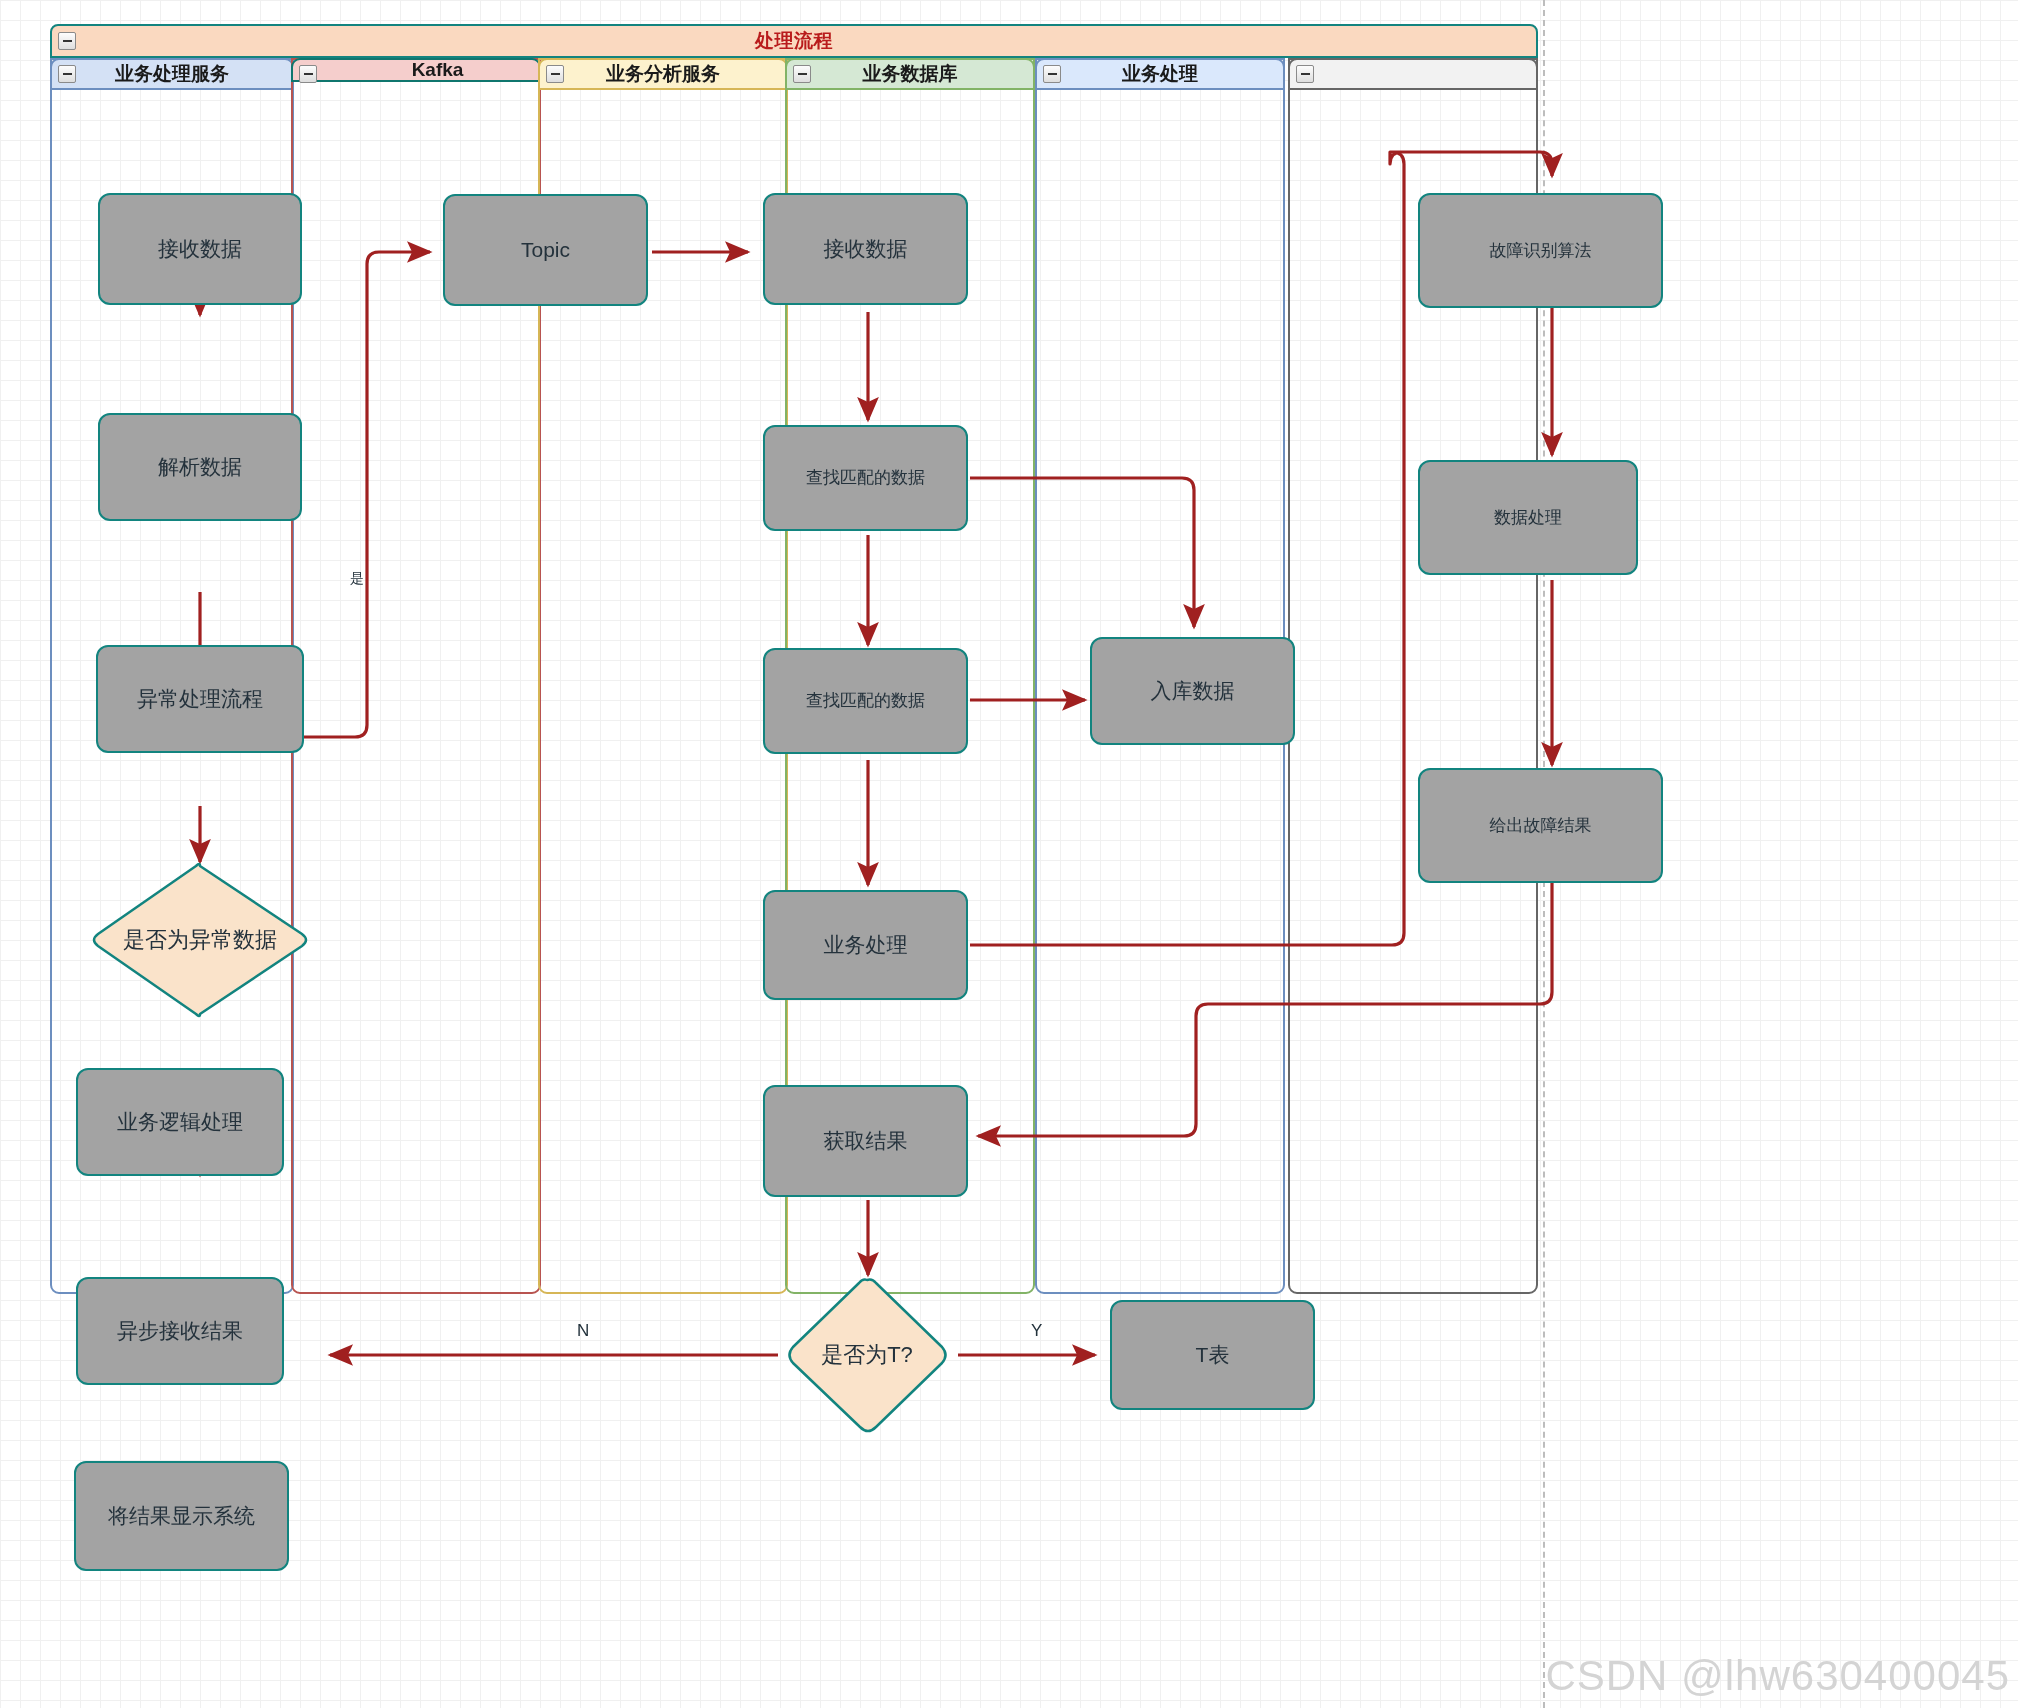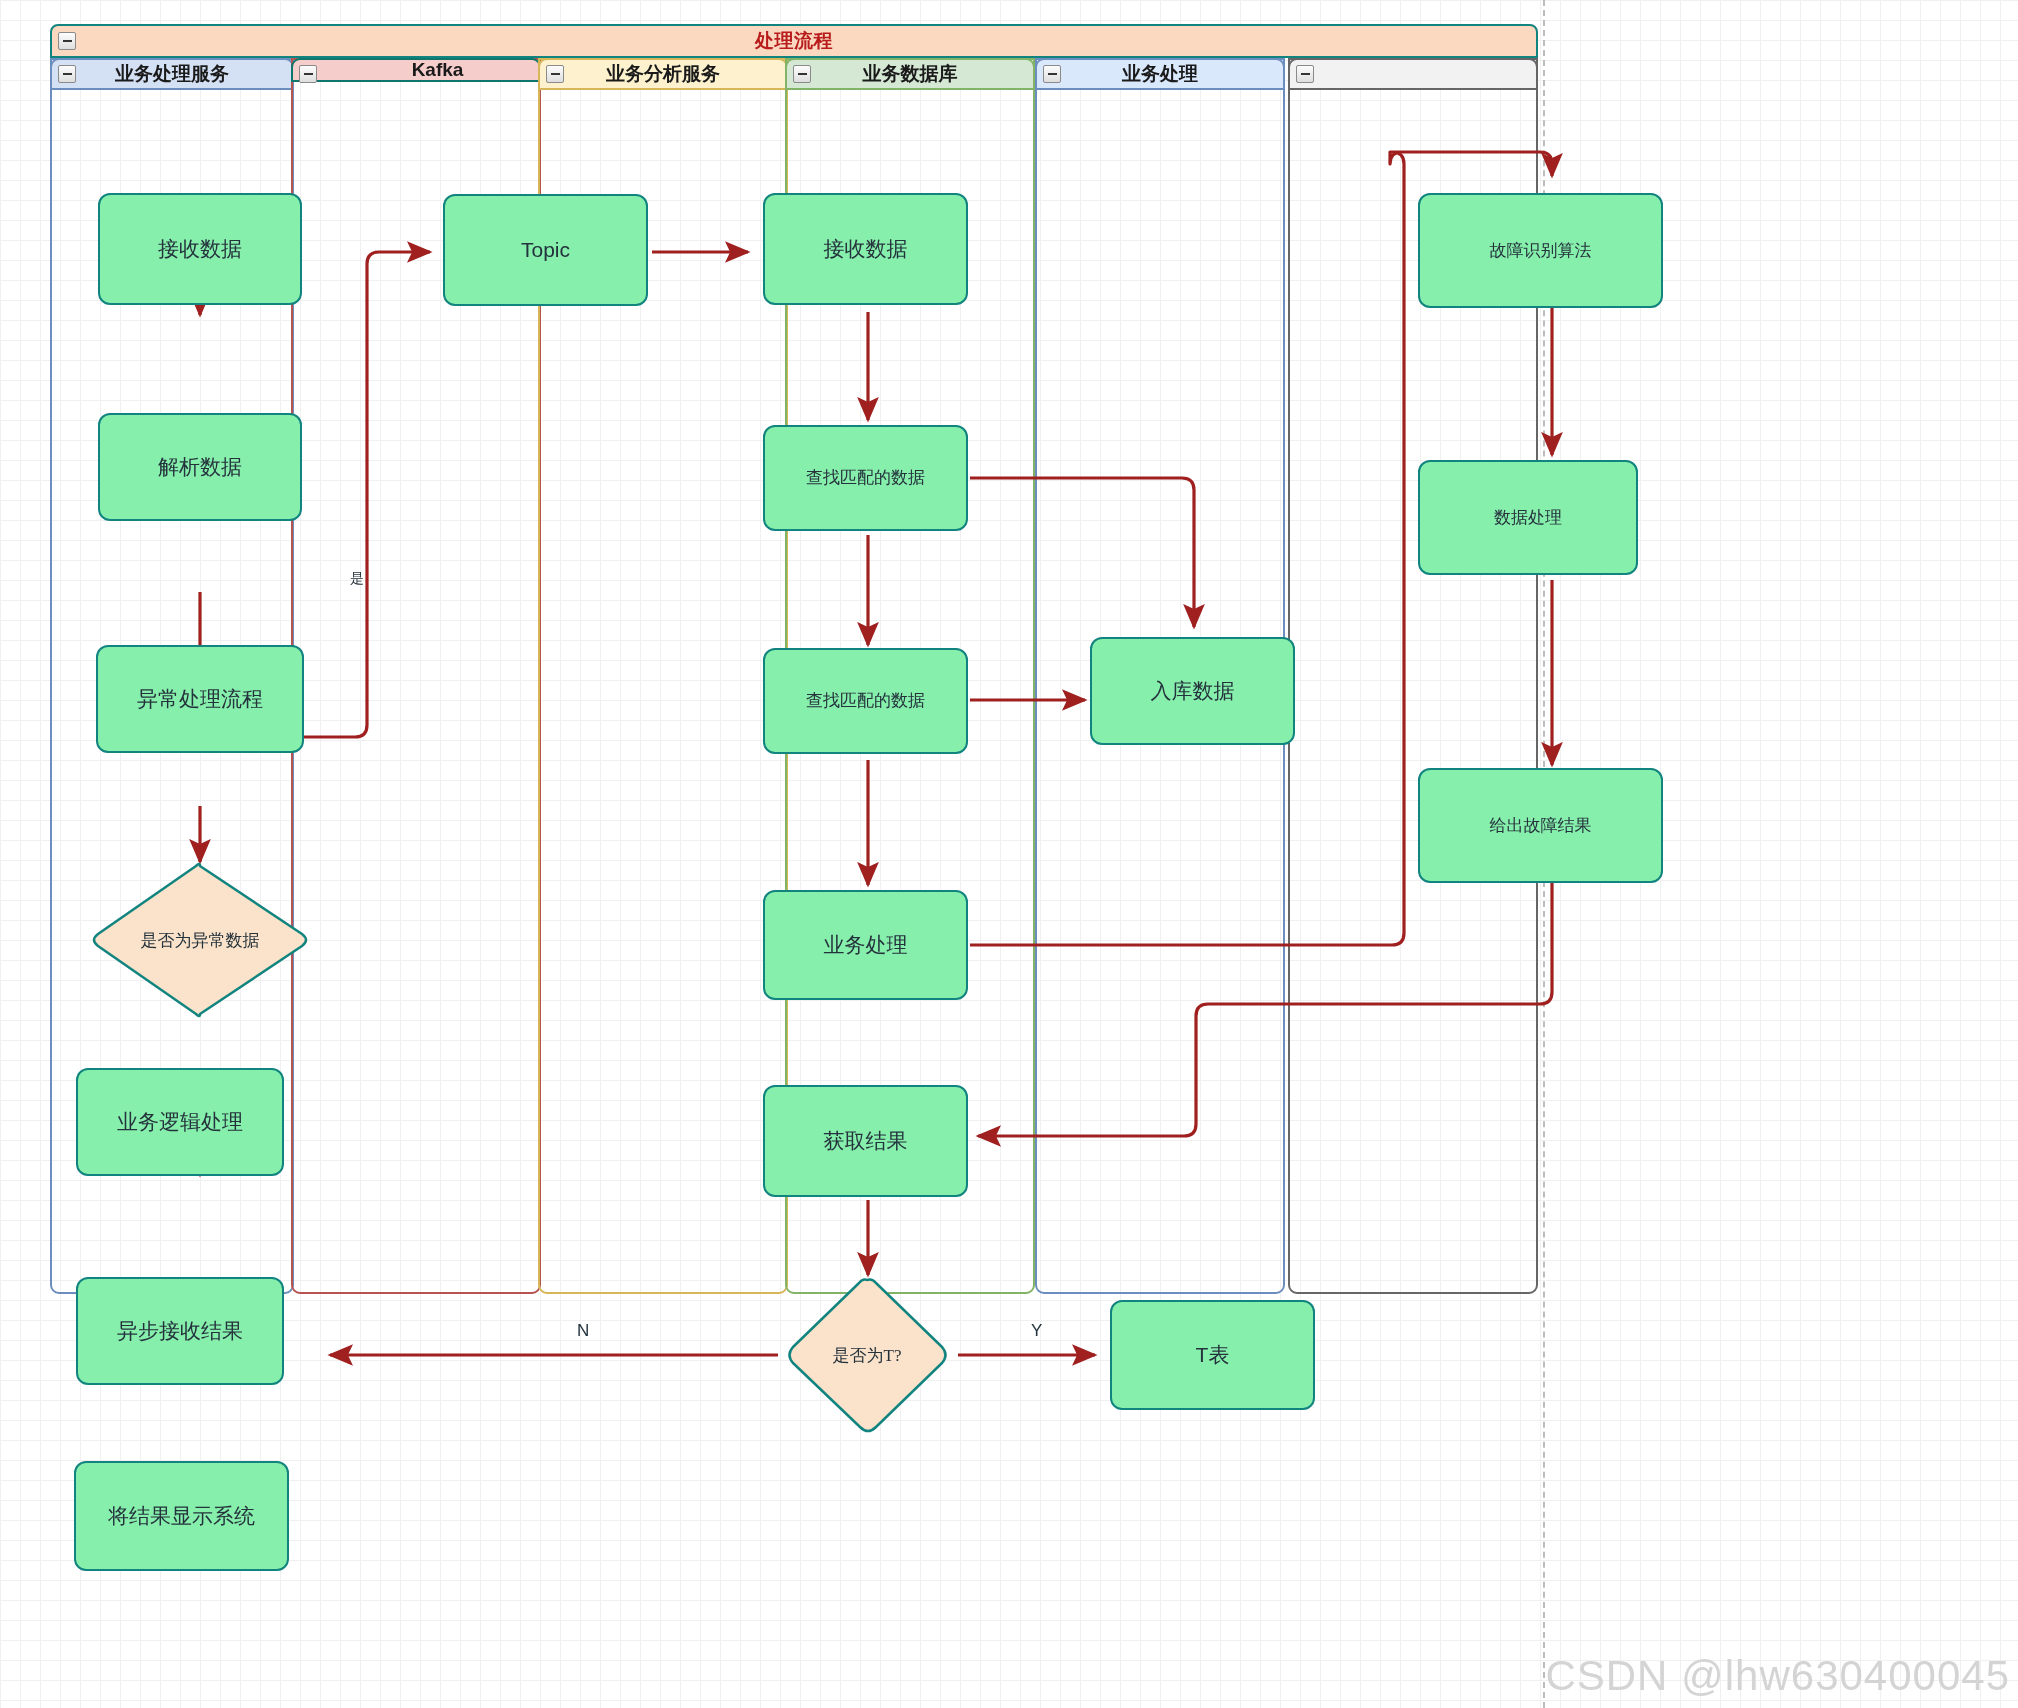--- a/index.html
+++ b/index.html
@@ -81,45 +81,44 @@
     align-items: center;
     justify-content: center;
     font-weight: bold;
     font-size: 19px;
     color: #1a1a1a;
   }
   
   .node {
     position: absolute;
     box-sizing: border-box;
-    background: #86efac;
+    background: #a3a3a3;
     border: 2px solid #12847f;
     border-radius: 12px;
     display: flex;
     align-items: center;
     justify-content: center;
     text-align: center;
     font-size: 21px;
     color: #24323c;
     line-height: 1.25;
   }
   .node.small-text { font-size: 17px; }
   .diamond {
     position: absolute;
     display: flex;
     align-items: center;
     justify-content: center;
   }
   .diamond > svg { position: absolute; left: 0; top: 0; }
   .diamond > span {
     position: relative;
-    font-size: 17px;
+    font-size: 22px;
     color: #24323c;
     white-space: nowrap;
-    font-family: Liberation Serif, serif;
   }
   
   .edge-label {
     position: absolute;
     font-size: 17px;
     color: #23323c;
     background: transparent;
     white-space: nowrap;
   }
   .edge-label.cn { font-size: 14px; }

